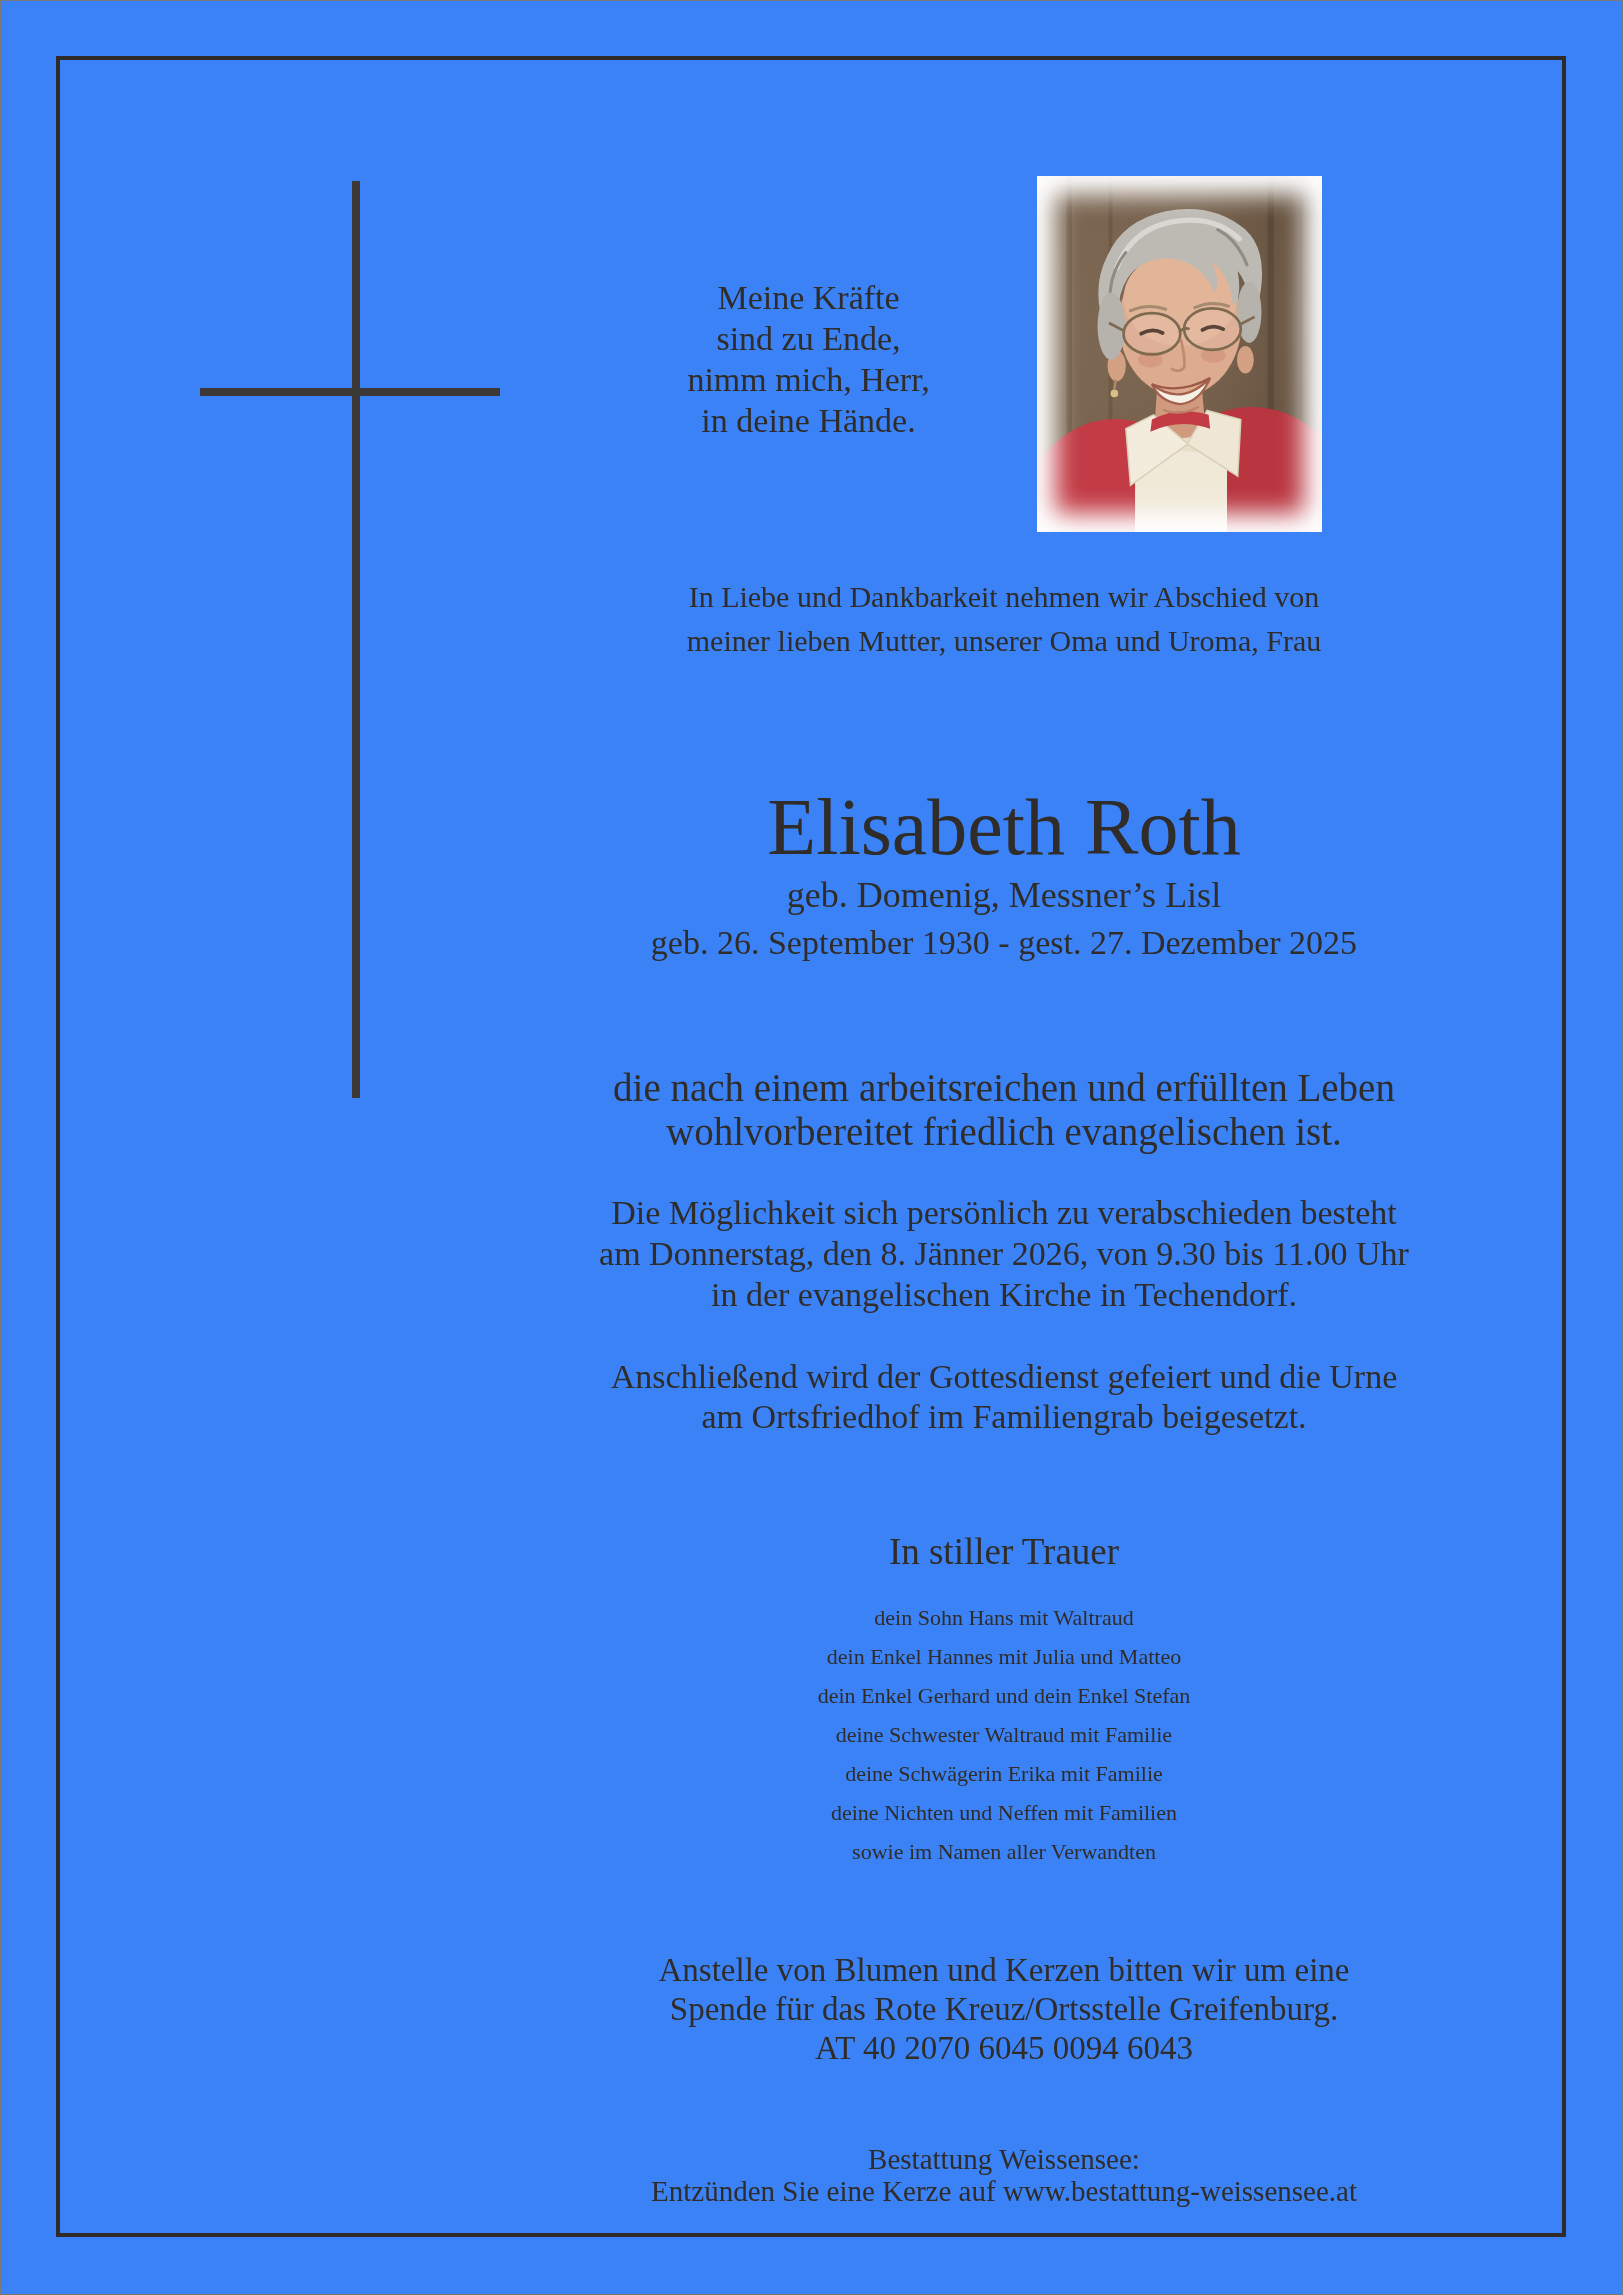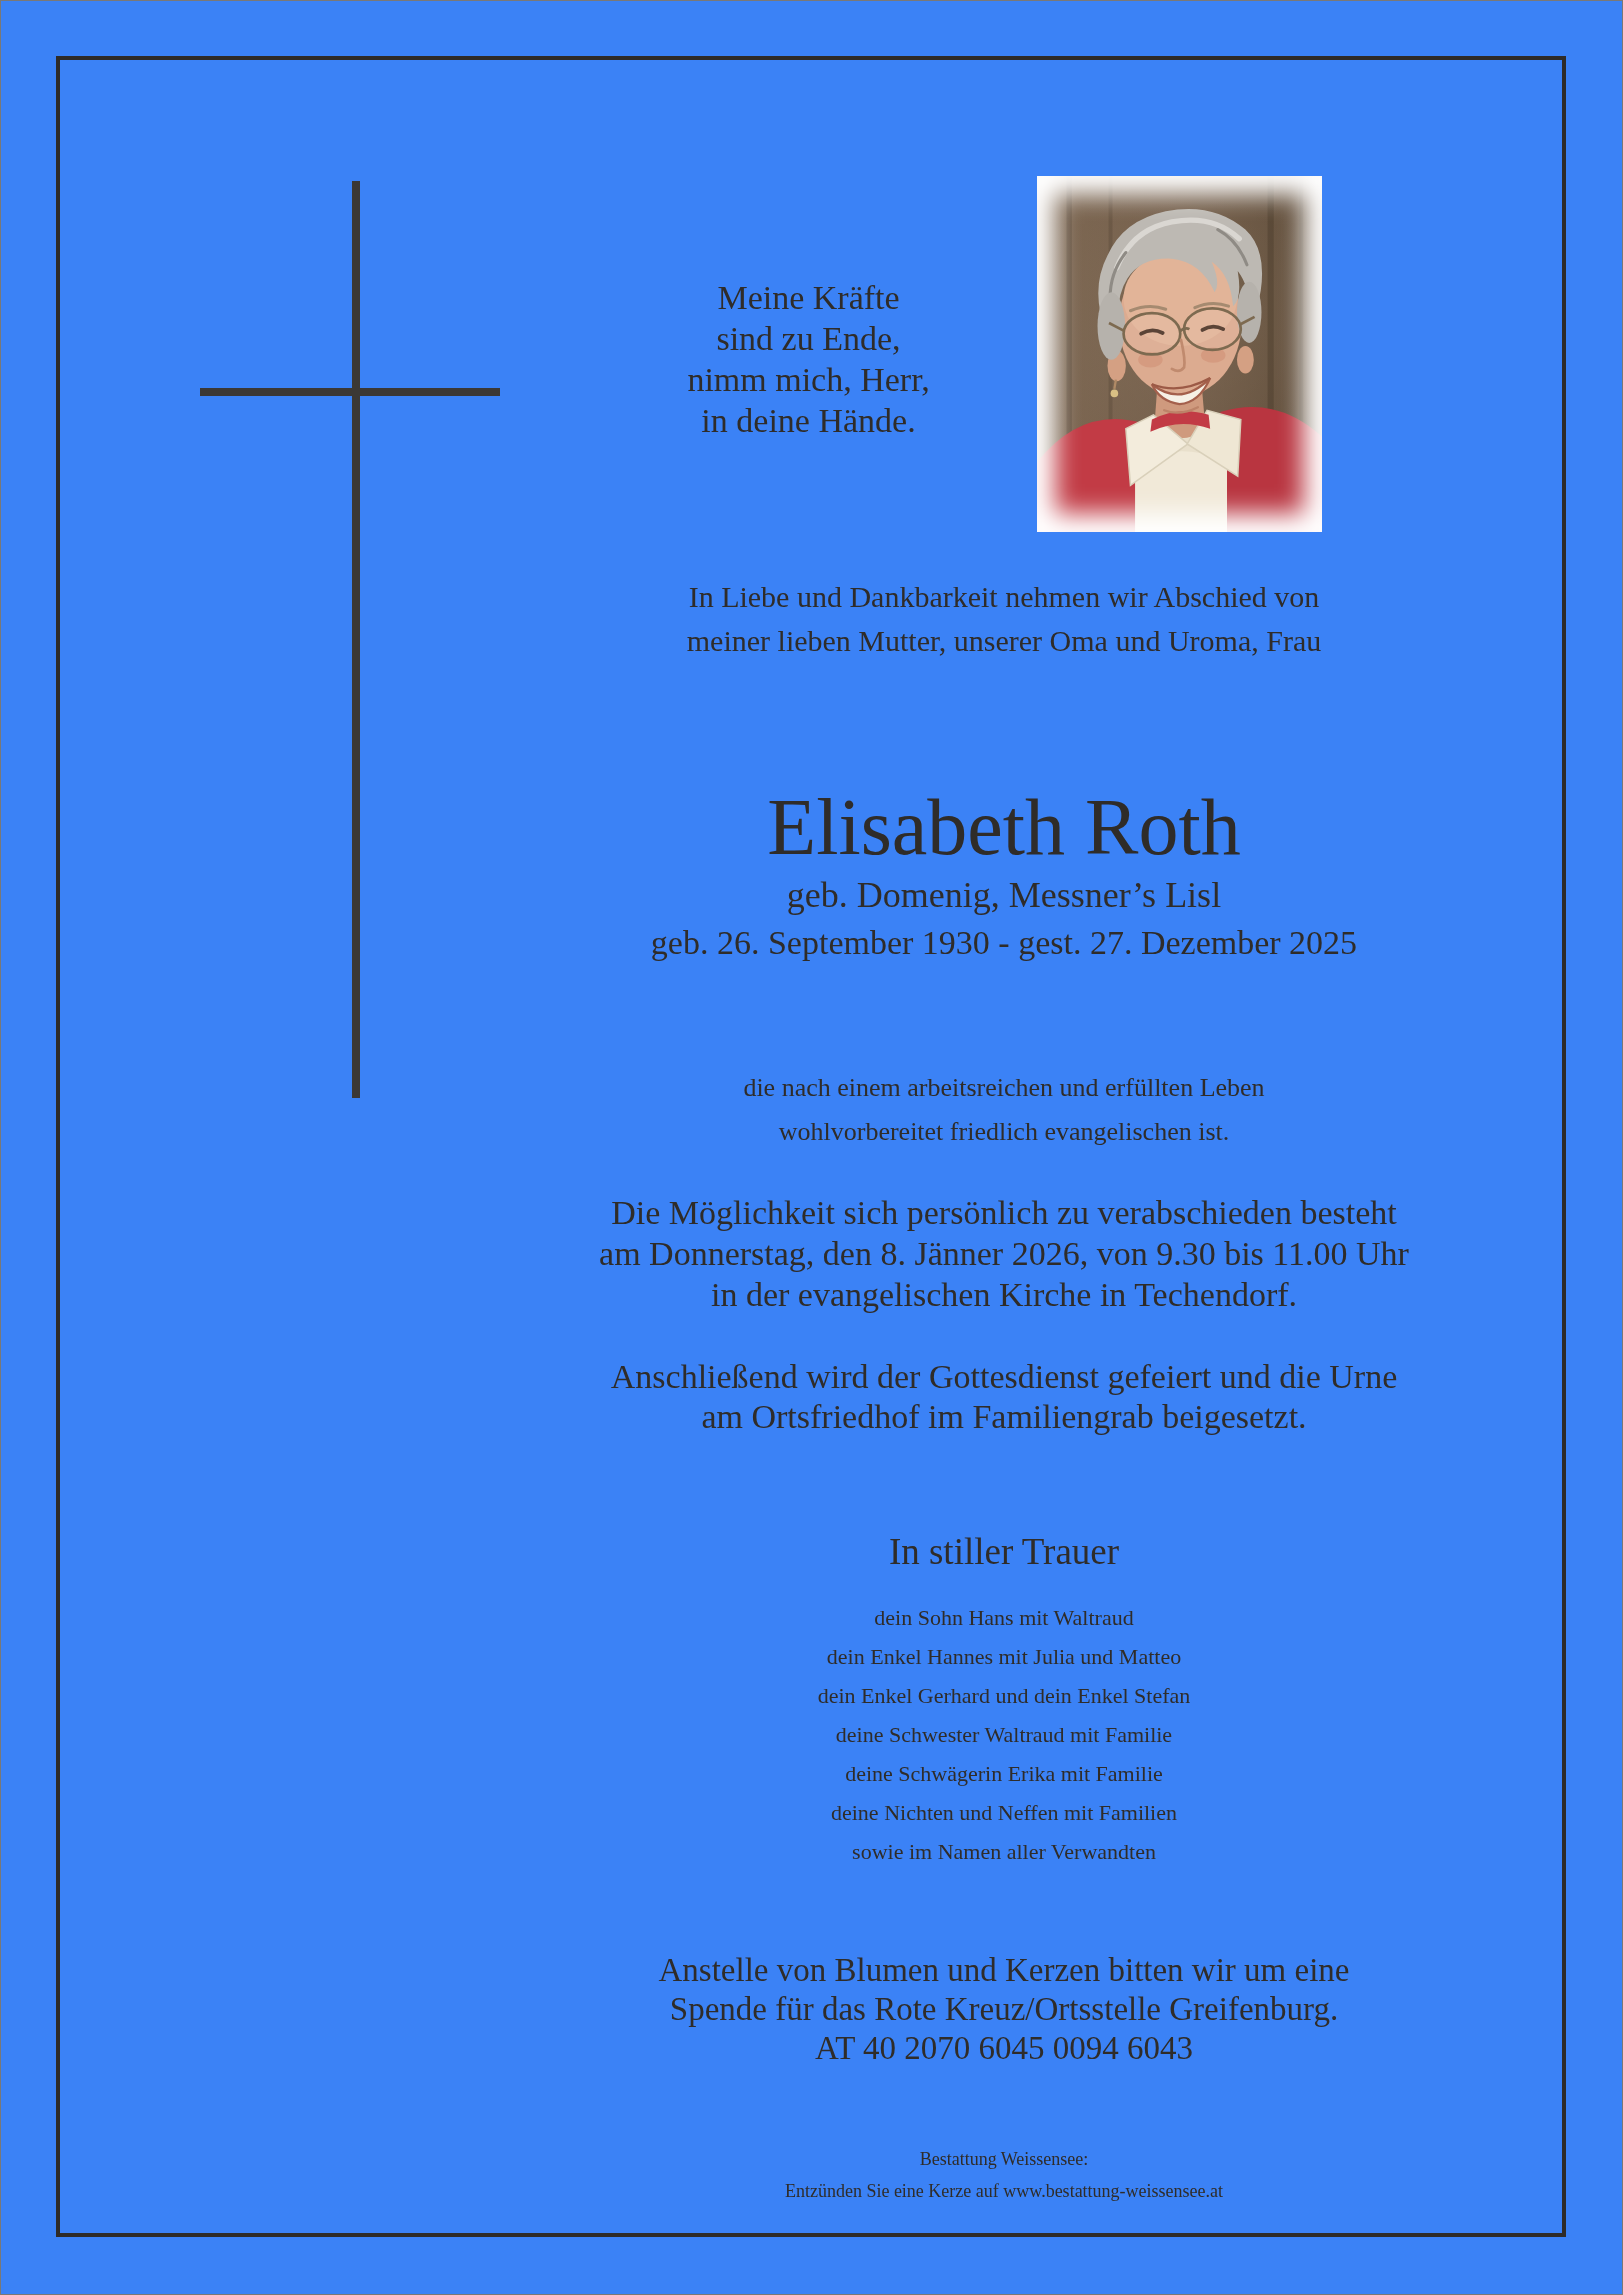--- a/index.html
+++ b/index.html
@@ -70,27 +70,27 @@
     top: 276px;
     width: 383px;
     font-size: 34px;
     line-height: 41px;
   }
   .col { left: 406px; width: 1194px; }
   .intro     { top: 574px;  font-size: 30px; line-height: 44px; }
   .name      { top: 782px; font-size: 80px; line-height: 89px; }
   .birthname { top: 873px; font-size: 36px; line-height: 43px; }
   .dates     { top: 920px; font-size: 34px; line-height: 43px; }
-  .para1     { top: 1065px; font-size: 26px; line-height: 44px; }
+  .para1     { top: 1065px; font-size: 39px; line-height: 44px; }
   .para2     { top: 1191px; font-size: 34px; line-height: 41px; }
   .para3     { top: 1356px; font-size: 34px; line-height: 40px; }
   .trauer    { top: 1529px; font-size: 37px; line-height: 43px; }
   .mourners  { top: 1597px; font-size: 22px; line-height: 39px; }
   .donation  { top: 1950px; font-size: 33px; line-height: 39px; }
-  .footer    { top: 2142px; font-size: 18px; line-height: 32px; font-family: Liberation Serif, serif; }
+  .footer    { top: 2142px; font-size: 29px; line-height: 32px; font-family: Liberation Serif, serif; }
 </style>
 </head>
 <body>
 
 <div class="page">
 
   <div class="inner-frame"></div>
 
   <div>
     <div class="cross-v"></div>

